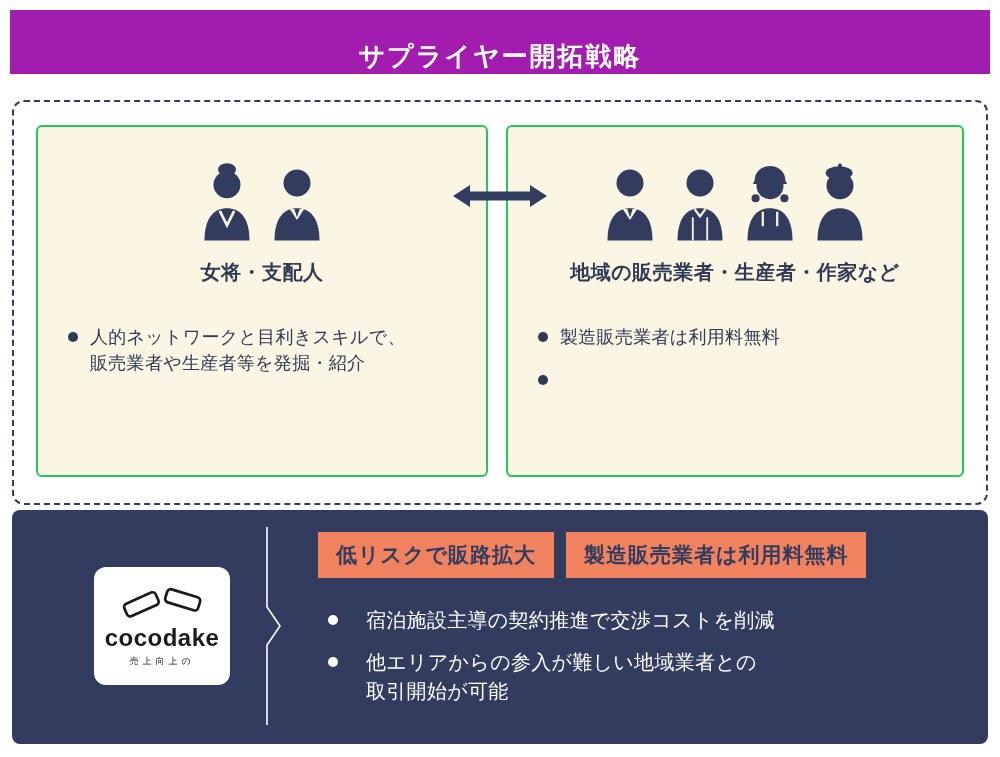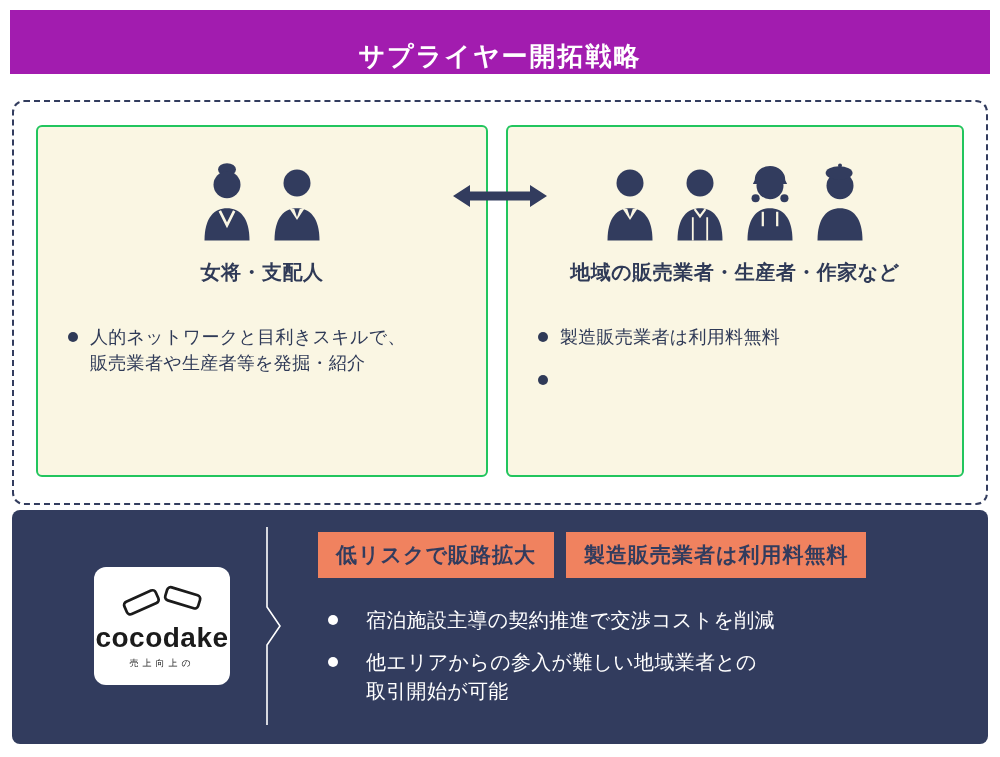--- a/index.html
+++ b/index.html
@@ -80,21 +80,21 @@
     border-radius: 8px;
   }
   .logo-card {
     position: absolute; left: 82px; top: 57px;
     width: 136px; height: 118px;
     background: #ffffff; border-radius: 12px;
     display: flex; flex-direction: column; align-items: center; justify-content: center;
   }
   .logo-mark { width: 94px; height: 38px; display: block; }
   .logo-name {
-    font-size: 28px; font-weight: bold; color: #1b1b1b;
+    font-size: 24px; font-weight: bold; color: #1b1b1b;
     letter-spacing: 0.5px; margin-top: 2px;
   }
   .logo-sub { font-size: 9px; letter-spacing: 4px; color: #1b1b1b; margin-top: 3px; }
 
   .chevron-sep { position: absolute; left: 252px; top: 17px; width: 22px; height: 198px; }
 
   .badges-row { position: absolute; left: 306px; top: 22px; display: flex; gap: 12px; }
   .badge {
     background: #f0825f; color: #323c5e;
     font-weight: bold; font-size: 21px; letter-spacing: 1px;

